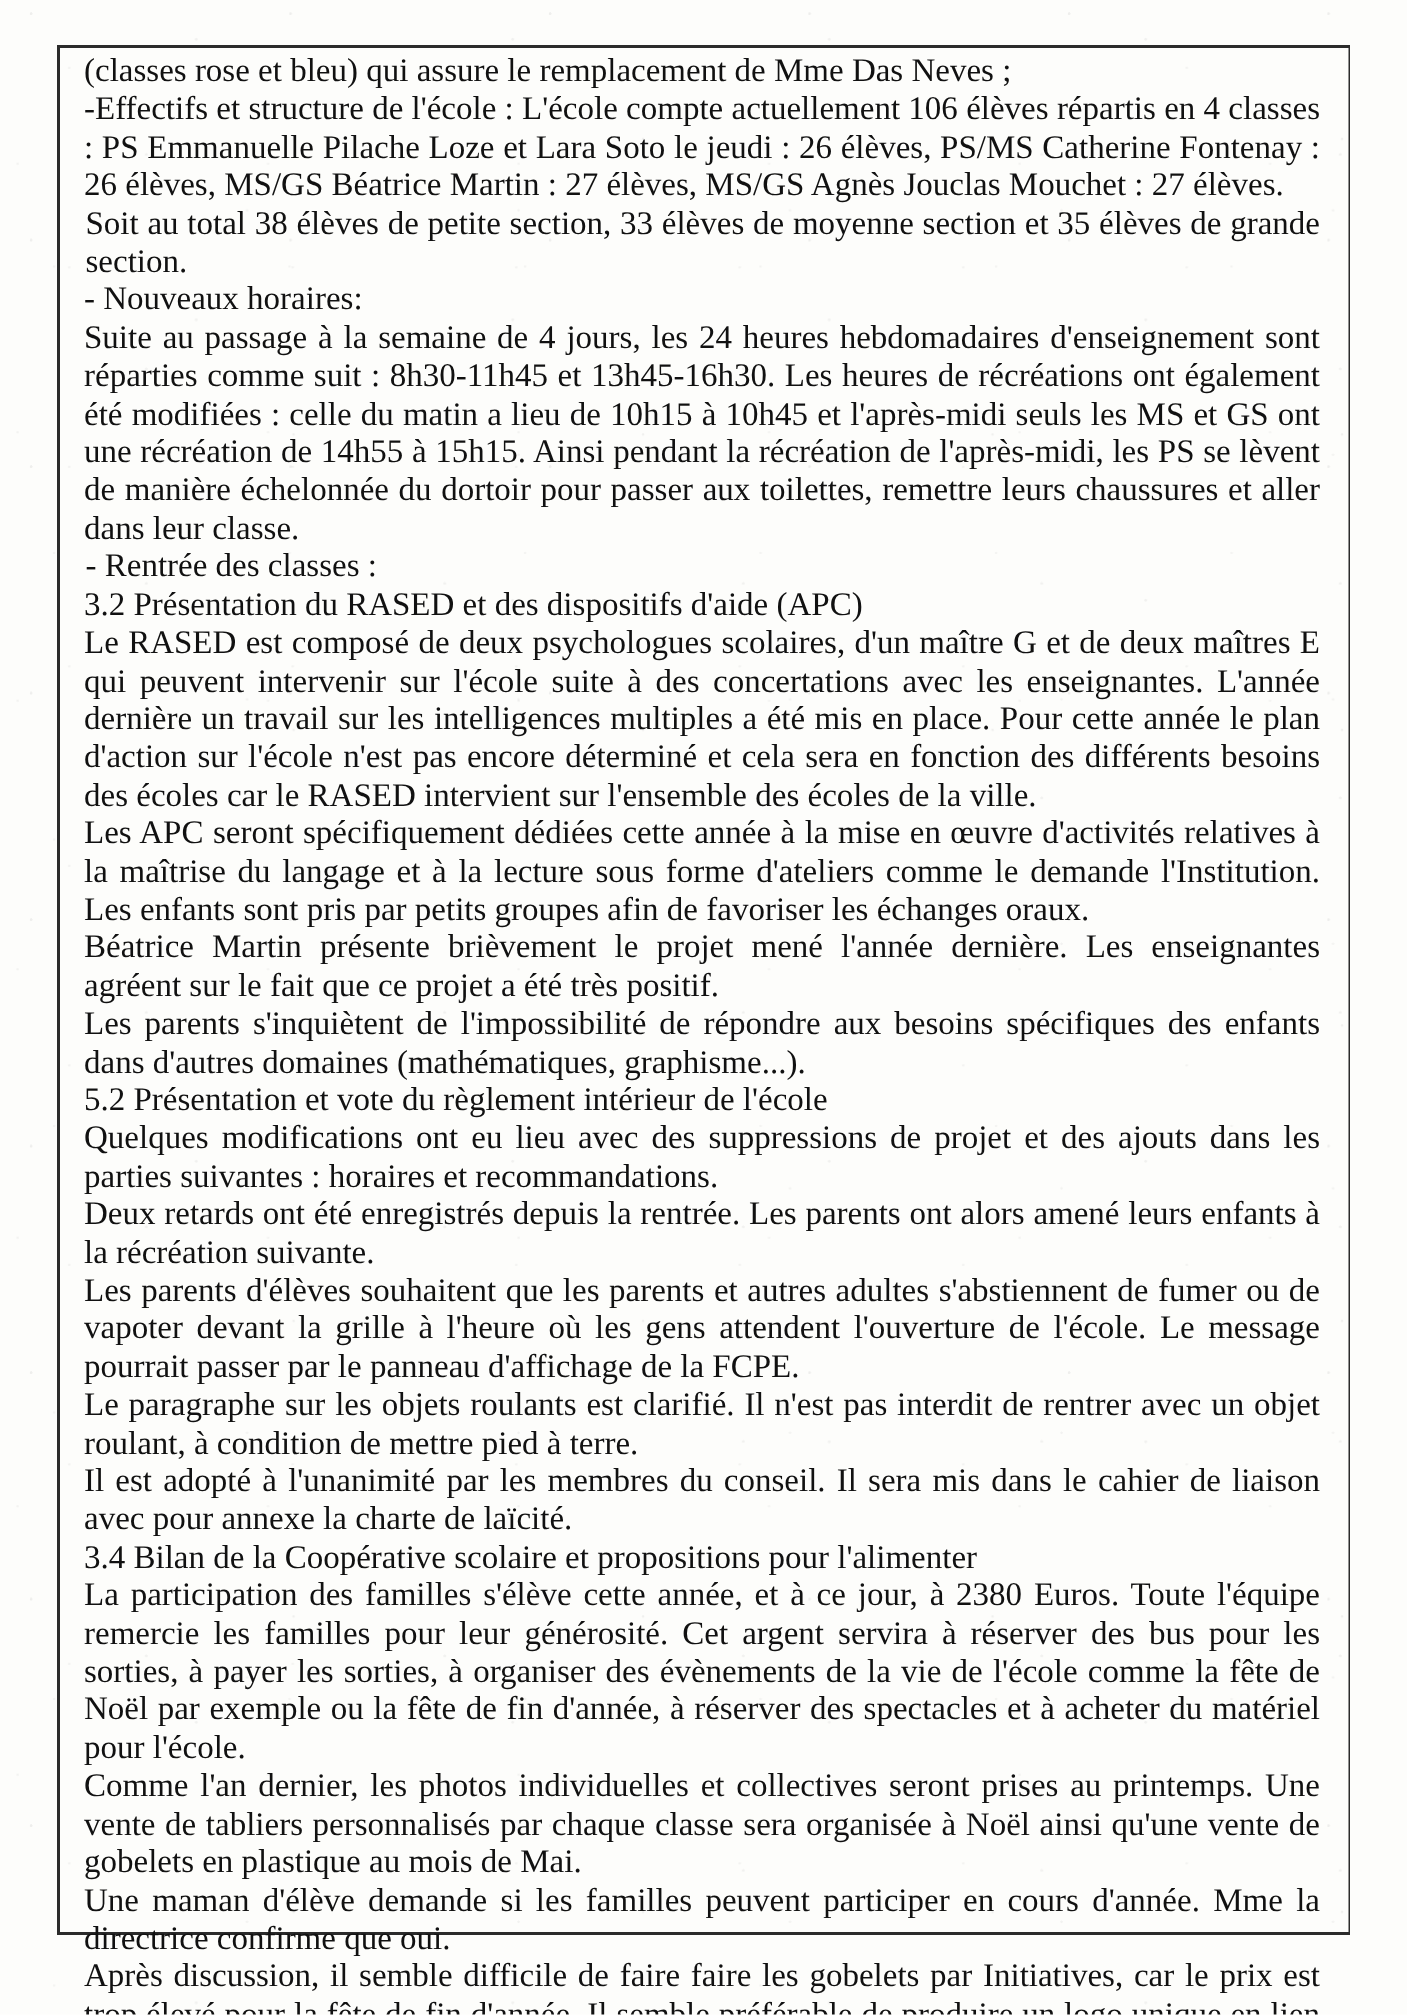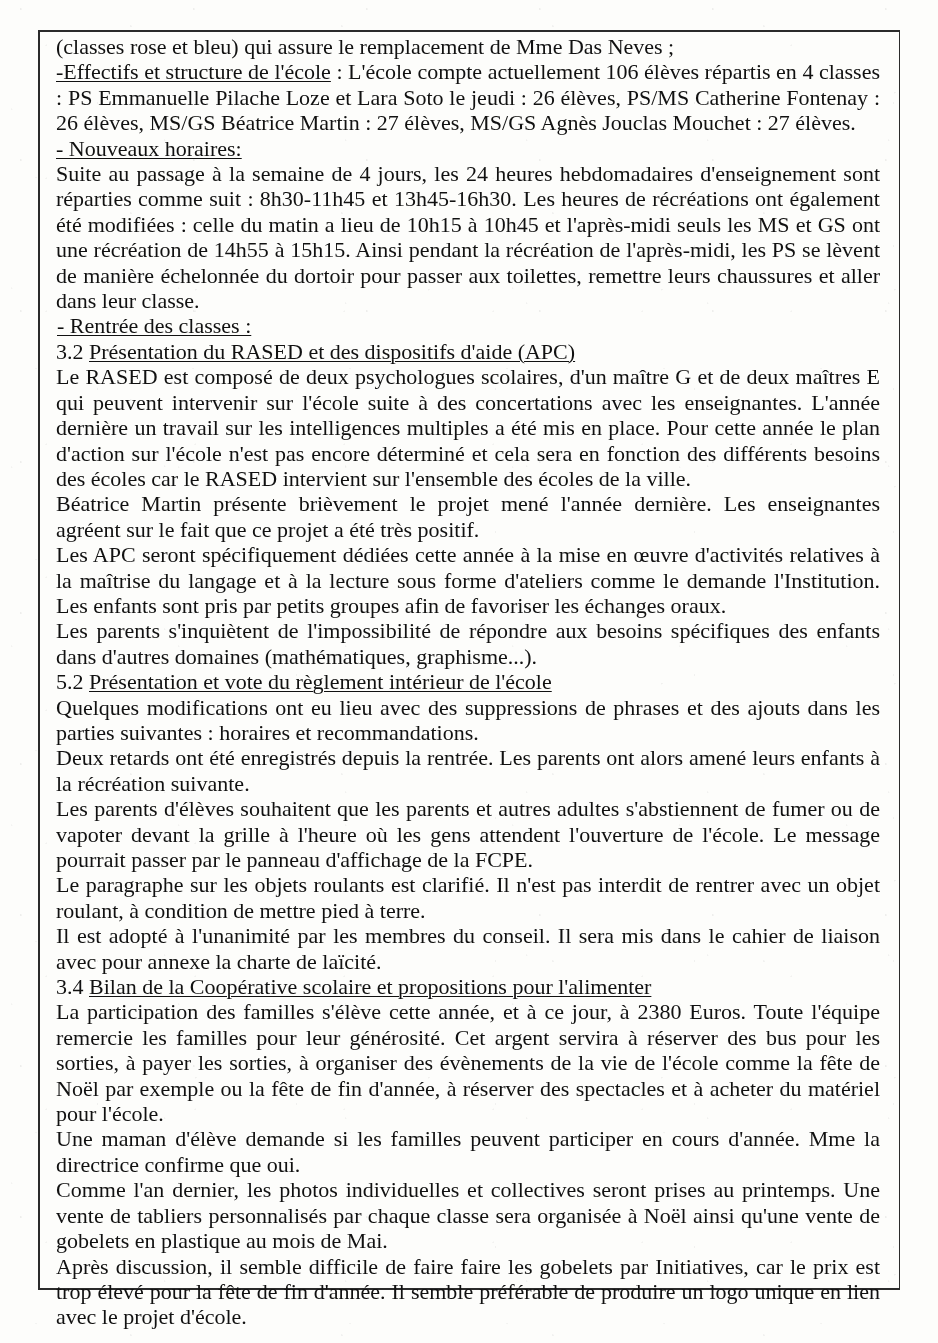--- a/index.html
+++ b/index.html
@@ -75,21 +75,20 @@
     padding: 0;
     text-align: justify;
   }
 
   
   p.para {
     text-align: justify;
   }
 
   .heading-underline {
-    text-decoration: underline;
     text-decoration-thickness: 1px;
     text-underline-offset: 2px;
   }
 
   .sec-num {
     text-decoration: none;
   }
 
   
   .l1 { margin-left: 0px; }
@@ -102,58 +101,59 @@
 
   <div id="frame"></div>
 
   <div id="content">
 
     <p class="para l1">(classes rose et bleu) qui assure le remplacement de Mme Das Neves ;</p>
 
 
     <p class="para l1"><span class="heading-underline">-Effectifs et structure de l'école</span><span> : L'école compte actuellement 106 élèves répartis en 4 classes : PS Emmanuelle Pilache Loze et Lara Soto le jeudi : 26 élèves, PS/MS Catherine Fontenay : 26 élèves, MS/GS Béatrice Martin : 27 élèves, MS/GS Agnès Jouclas Mouchet : 27 élèves.</span></p>
 
+    <p class="para l2">Soit au total 38 élèves de petite section, 33 élèves de moyenne section et 35 élèves de grande section.</p>
 
     <p class="para l1"><span class="heading-underline">- Nouveaux horaires:</span></p>
 
     <p class="para l1">Suite au passage à la semaine de 4 jours, les 24 heures hebdomadaires d'enseignement sont réparties comme suit : 8h30-11h45 et 13h45-16h30. Les heures de récréations ont également été modifiées : celle du matin a lieu de 10h15 à 10h45 et l'après-midi seuls les MS et GS ont une récréation de 14h55 à 15h15. Ainsi pendant la récréation de l'après-midi, les PS se lèvent de manière échelonnée du dortoir pour passer aux toilettes, remettre leurs chaussures et aller dans leur classe.</p>
 
     <p class="para l2"><span class="heading-underline">- Rentrée des classes :</span></p>
 
 
     <p class="para l1"><span class="sec-num">3.2</span><span>&nbsp;</span><span class="heading-underline">Présentation du RASED et des dispositifs d'aide (APC)</span></p>
 
     <p class="para l1">Le RASED est composé de deux psychologues scolaires, d'un maître G et de deux maîtres E qui peuvent intervenir sur l'école suite à des concertations avec les enseignantes. L'année dernière un travail sur les intelligences multiples a été mis en place. Pour cette année le plan d'action sur l'école n'est pas encore déterminé et cela sera en fonction des différents besoins des écoles car le RASED intervient sur l'ensemble des écoles de la ville.</p>
 
+    <p class="para l1">Les APC seront spécifiquement dédiées cette année à la mise en œuvre d'activités relatives à la maîtrise du langage et à la lecture sous forme d'ateliers comme le demande l'Institution. Les enfants sont pris par petits groupes afin de favoriser les échanges oraux.</p>
+
     <p class="para l1">Béatrice Martin présente brièvement le projet mené l'année dernière. Les enseignantes agréent sur le fait que ce projet a été très positif.</p>
-
-    <p class="para l1">Les APC seront spécifiquement dédiées cette année à la mise en œuvre d'activités relatives à la maîtrise du langage et à la lecture sous forme d'ateliers comme le demande l'Institution. Les enfants sont pris par petits groupes afin de favoriser les échanges oraux.</p>
 
     <p class="para l1">Les parents s'inquiètent de l'impossibilité de répondre aux besoins spécifiques des enfants dans d'autres domaines (mathématiques, graphisme...).</p>
 
     <p class="para l1"><span class="sec-num">5.2</span><span>&nbsp;</span><span class="heading-underline">Présentation et vote du règlement intérieur de l'école</span></p>
 
-    <p class="para l1">Quelques modifications ont eu lieu avec des suppressions de phrases et des ajouts dans les parties suivantes : horaires et recommandations.</p>
+    <p class="para l1">Quelques modifications ont eu lieu avec des suppressions de projet et des ajouts dans les parties suivantes : horaires et recommandations.</p>
 
 
     <p class="para l1">Deux retards ont été enregistrés depuis la rentrée. Les parents ont alors amené leurs enfants à la récréation suivante.</p>
 
     <p class="para l1">Les parents d'élèves souhaitent que les parents et autres adultes s'abstiennent de fumer ou de vapoter devant la grille à l'heure où les gens attendent l'ouverture de l'école. Le message pourrait passer par le panneau d'affichage de la FCPE.</p>
 
     <p class="para l1">Le paragraphe sur les objets roulants est clarifié. Il n'est pas interdit de rentrer avec un objet roulant, à condition de mettre pied à terre.</p>
 
     <p class="para l1">Il est adopté à l'unanimité par les membres du conseil. Il sera mis dans le cahier de liaison avec pour annexe la charte de laïcité.</p>
 
     <p class="para l1"><span class="sec-num">3.4</span><span>&nbsp;</span><span class="heading-underline">Bilan de la Coopérative scolaire et propositions pour l'alimenter</span></p>
 
     <p class="para l1">La participation des familles s'élève cette année, et à ce jour, à 2380 Euros. Toute l'équipe remercie les familles pour leur générosité. Cet argent servira à réserver des bus pour les sorties, à payer les sorties, à organiser des évènements de la vie de l'école comme la fête de Noël par exemple ou la fête de fin d'année, à réserver des spectacles et à acheter du matériel pour l'école.</p>
 
+    <p class="para l1">Comme l'an dernier, les photos individuelles et collectives seront prises au printemps. Une vente de tabliers personnalisés par chaque classe sera organisée à Noël ainsi qu'une vente de gobelets en plastique au mois de Mai.</p>
+
     <p class="para l1">Une maman d'élève demande si les familles peuvent participer en cours d'année. Mme la directrice confirme que oui.</p>
-
-    <p class="para l1">Comme l'an dernier, les photos individuelles et collectives seront prises au printemps. Une vente de tabliers personnalisés par chaque classe sera organisée à Noël ainsi qu'une vente de gobelets en plastique au mois de Mai.</p>
 
     <p class="para l1">Après discussion, il semble difficile de faire faire les gobelets par Initiatives, car le prix est trop élevé pour la fête de fin d'année. Il semble préférable de produire un logo unique en lien avec le projet d'école.</p>
 
   </div>
 
   <div id="grain"></div>
 
 </div>
 
 </body></html>

